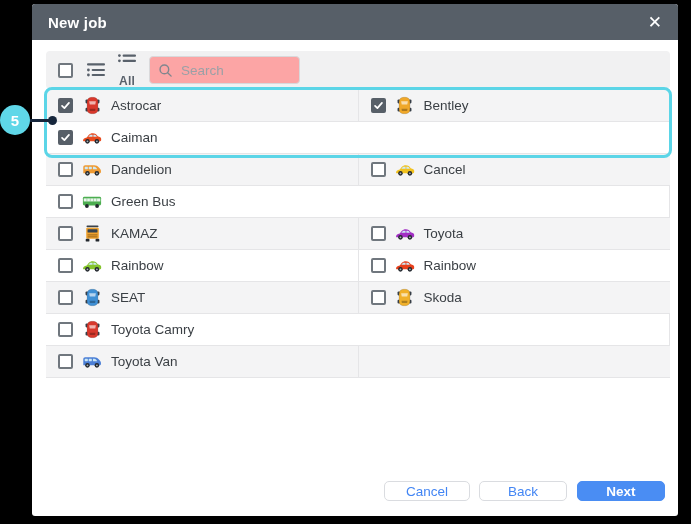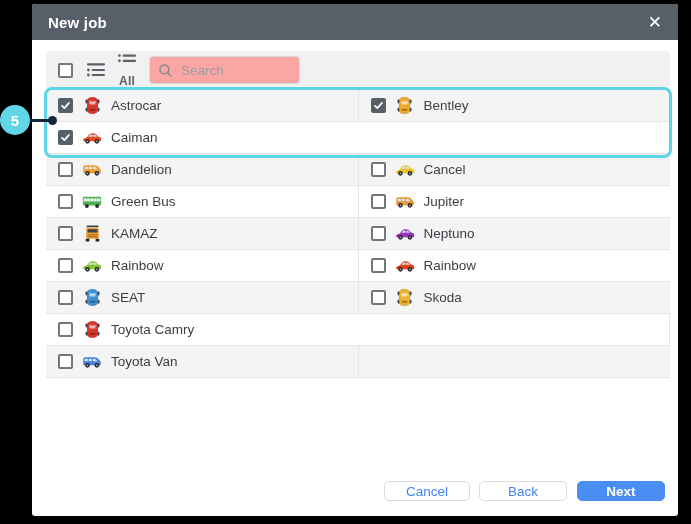--- a/index.html
+++ b/index.html
@@ -223,36 +223,20 @@
     <rect x="5" y="4.5" width="0.8" height="3.4" fill="#4cae50" opacity="0.55"></rect>
     <rect x="8.6" y="4.5" width="0.8" height="3.4" fill="#4cae50" opacity="0.55"></rect>
     <rect x="12.2" y="4.5" width="0.8" height="3.4" fill="#4cae50" opacity="0.55"></rect>
     <rect x="15.8" y="4.5" width="0.8" height="3.4" fill="#4cae50" opacity="0.55"></rect>
     <circle cx="5.4" cy="12.9" r="2.1" fill="#23282e"></circle>
               <circle cx="16.6" cy="12.9" r="2.1" fill="#23282e"></circle>
   </svg>
           </span>
           <span class="vlabel">Green Bus</span>
         </div>
-        <div class="vcell">
-          <span class="cb"></span>
-          <span class="vicon">
-            <svg width="20" height="16" viewBox="0 0 22 17">
-    <path d="M1.4 12 L1.4 5.6 C1.4 4.2 2.2 3.4 3.6 3.4 L13.4 3.4 C15.6 3.4 17.2 4.2 18.6 5.8 L20.2 7.6 C20.9 8.5 21 9.6 20.8 11 C20.7 11.7 20.3 12 19.7 12 Z" fill="#ee9430"></path>
-    <rect x="3" y="4.8" width="3.4" height="2.8" rx="0.5" fill="#cde9f5"></rect>
-    <rect x="7.4" y="4.8" width="3.4" height="2.8" rx="0.5" fill="#cde9f5"></rect>
-    <path d="M12 4.8 L13.6 4.8 C14.9 5 15.9 5.9 16.7 7.6 L12 7.6 Z" fill="#cde9f5"></path>
-    <circle cx="6" cy="12.2" r="2.5" fill="#23282e"></circle>
-              <circle cx="16.4" cy="12.2" r="2.5" fill="#23282e"></circle>
-    <circle cx="6" cy="12.2" r="1" fill="#aab2ba"></circle>
-              <circle cx="16.4" cy="12.2" r="1" fill="#aab2ba"></circle>
-  </svg>
-          </span>
-          <span class="vlabel">Jupiter</span>
-        </div>
       </div>
       <div class="vrow odd">
         <div class="vcell left">
           <span class="cb"></span>
           <span class="vicon">
             <svg width="17" height="19" viewBox="0 0 20 21">
     <rect x="3" y="1" width="14" height="2.2" rx="0.8" fill="#39414a"></rect>
     <rect x="2.6" y="3.6" width="14.8" height="13" rx="1.4" fill="#f0a22e"></rect>
     <rect x="4.2" y="5.4" width="11.6" height="4" rx="0.8" fill="#324150"></rect>
     <rect x="4.2" y="11.4" width="11.6" height="1.4" fill="rgba(0,0,0,.3)"></rect>
@@ -269,21 +253,21 @@
             <svg width="20" height="16" viewBox="0 0 22 17">
     <path d="M1.2 11.8 C0.8 9.6 2.4 8.4 5.2 7.9 L7.6 5 C8.5 3.9 10 3.3 11.8 3.3 C14.4 3.3 16.2 4.4 17.3 6.5 L19.6 7.4 C21 8 21.4 9.2 21 11.2 C20.9 11.8 20.5 12.1 19.9 12.1 L2.4 12.1 C1.8 12.1 1.3 12 1.2 11.8 Z" fill="#a22fc4"></path>
     <path d="M9 4.8 L11.6 4.8 L11.6 7.2 L6.9 7.2 Z" fill="#cde9f5"></path>
     <path d="M12.5 4.8 L14 4.8 C15.2 5.1 16 5.9 16.4 7.2 L12.5 7.2 Z" fill="#cde9f5"></path>
     <circle cx="6" cy="12.2" r="2.5" fill="#23282e"></circle>
               <circle cx="16.4" cy="12.2" r="2.5" fill="#23282e"></circle>
     <circle cx="6" cy="12.2" r="1" fill="#aab2ba"></circle>
               <circle cx="16.4" cy="12.2" r="1" fill="#aab2ba"></circle>
   </svg>
           </span>
-          <span class="vlabel">Neptuno</span>
+          <span class="vlabel">Toyota</span>
         </div>
       </div>
       <div class="vrow">
         <div class="vcell left">
           <span class="cb"></span>
           <span class="vicon">
             <svg width="20" height="16" viewBox="0 0 22 17">
     <path d="M1.2 11.8 C0.8 9.6 2.4 8.4 5.2 7.9 L7.6 5 C8.5 3.9 10 3.3 11.8 3.3 C14.4 3.3 16.2 4.4 17.3 6.5 L19.6 7.4 C21 8 21.4 9.2 21 11.2 C20.9 11.8 20.5 12.1 19.9 12.1 L2.4 12.1 C1.8 12.1 1.3 12 1.2 11.8 Z" fill="#85c42c"></path>
     <path d="M9 4.8 L11.6 4.8 L11.6 7.2 L6.9 7.2 Z" fill="#cde9f5"></path>
     <path d="M12.5 4.8 L14 4.8 C15.2 5.1 16 5.9 16.4 7.2 L12.5 7.2 Z" fill="#cde9f5"></path>

